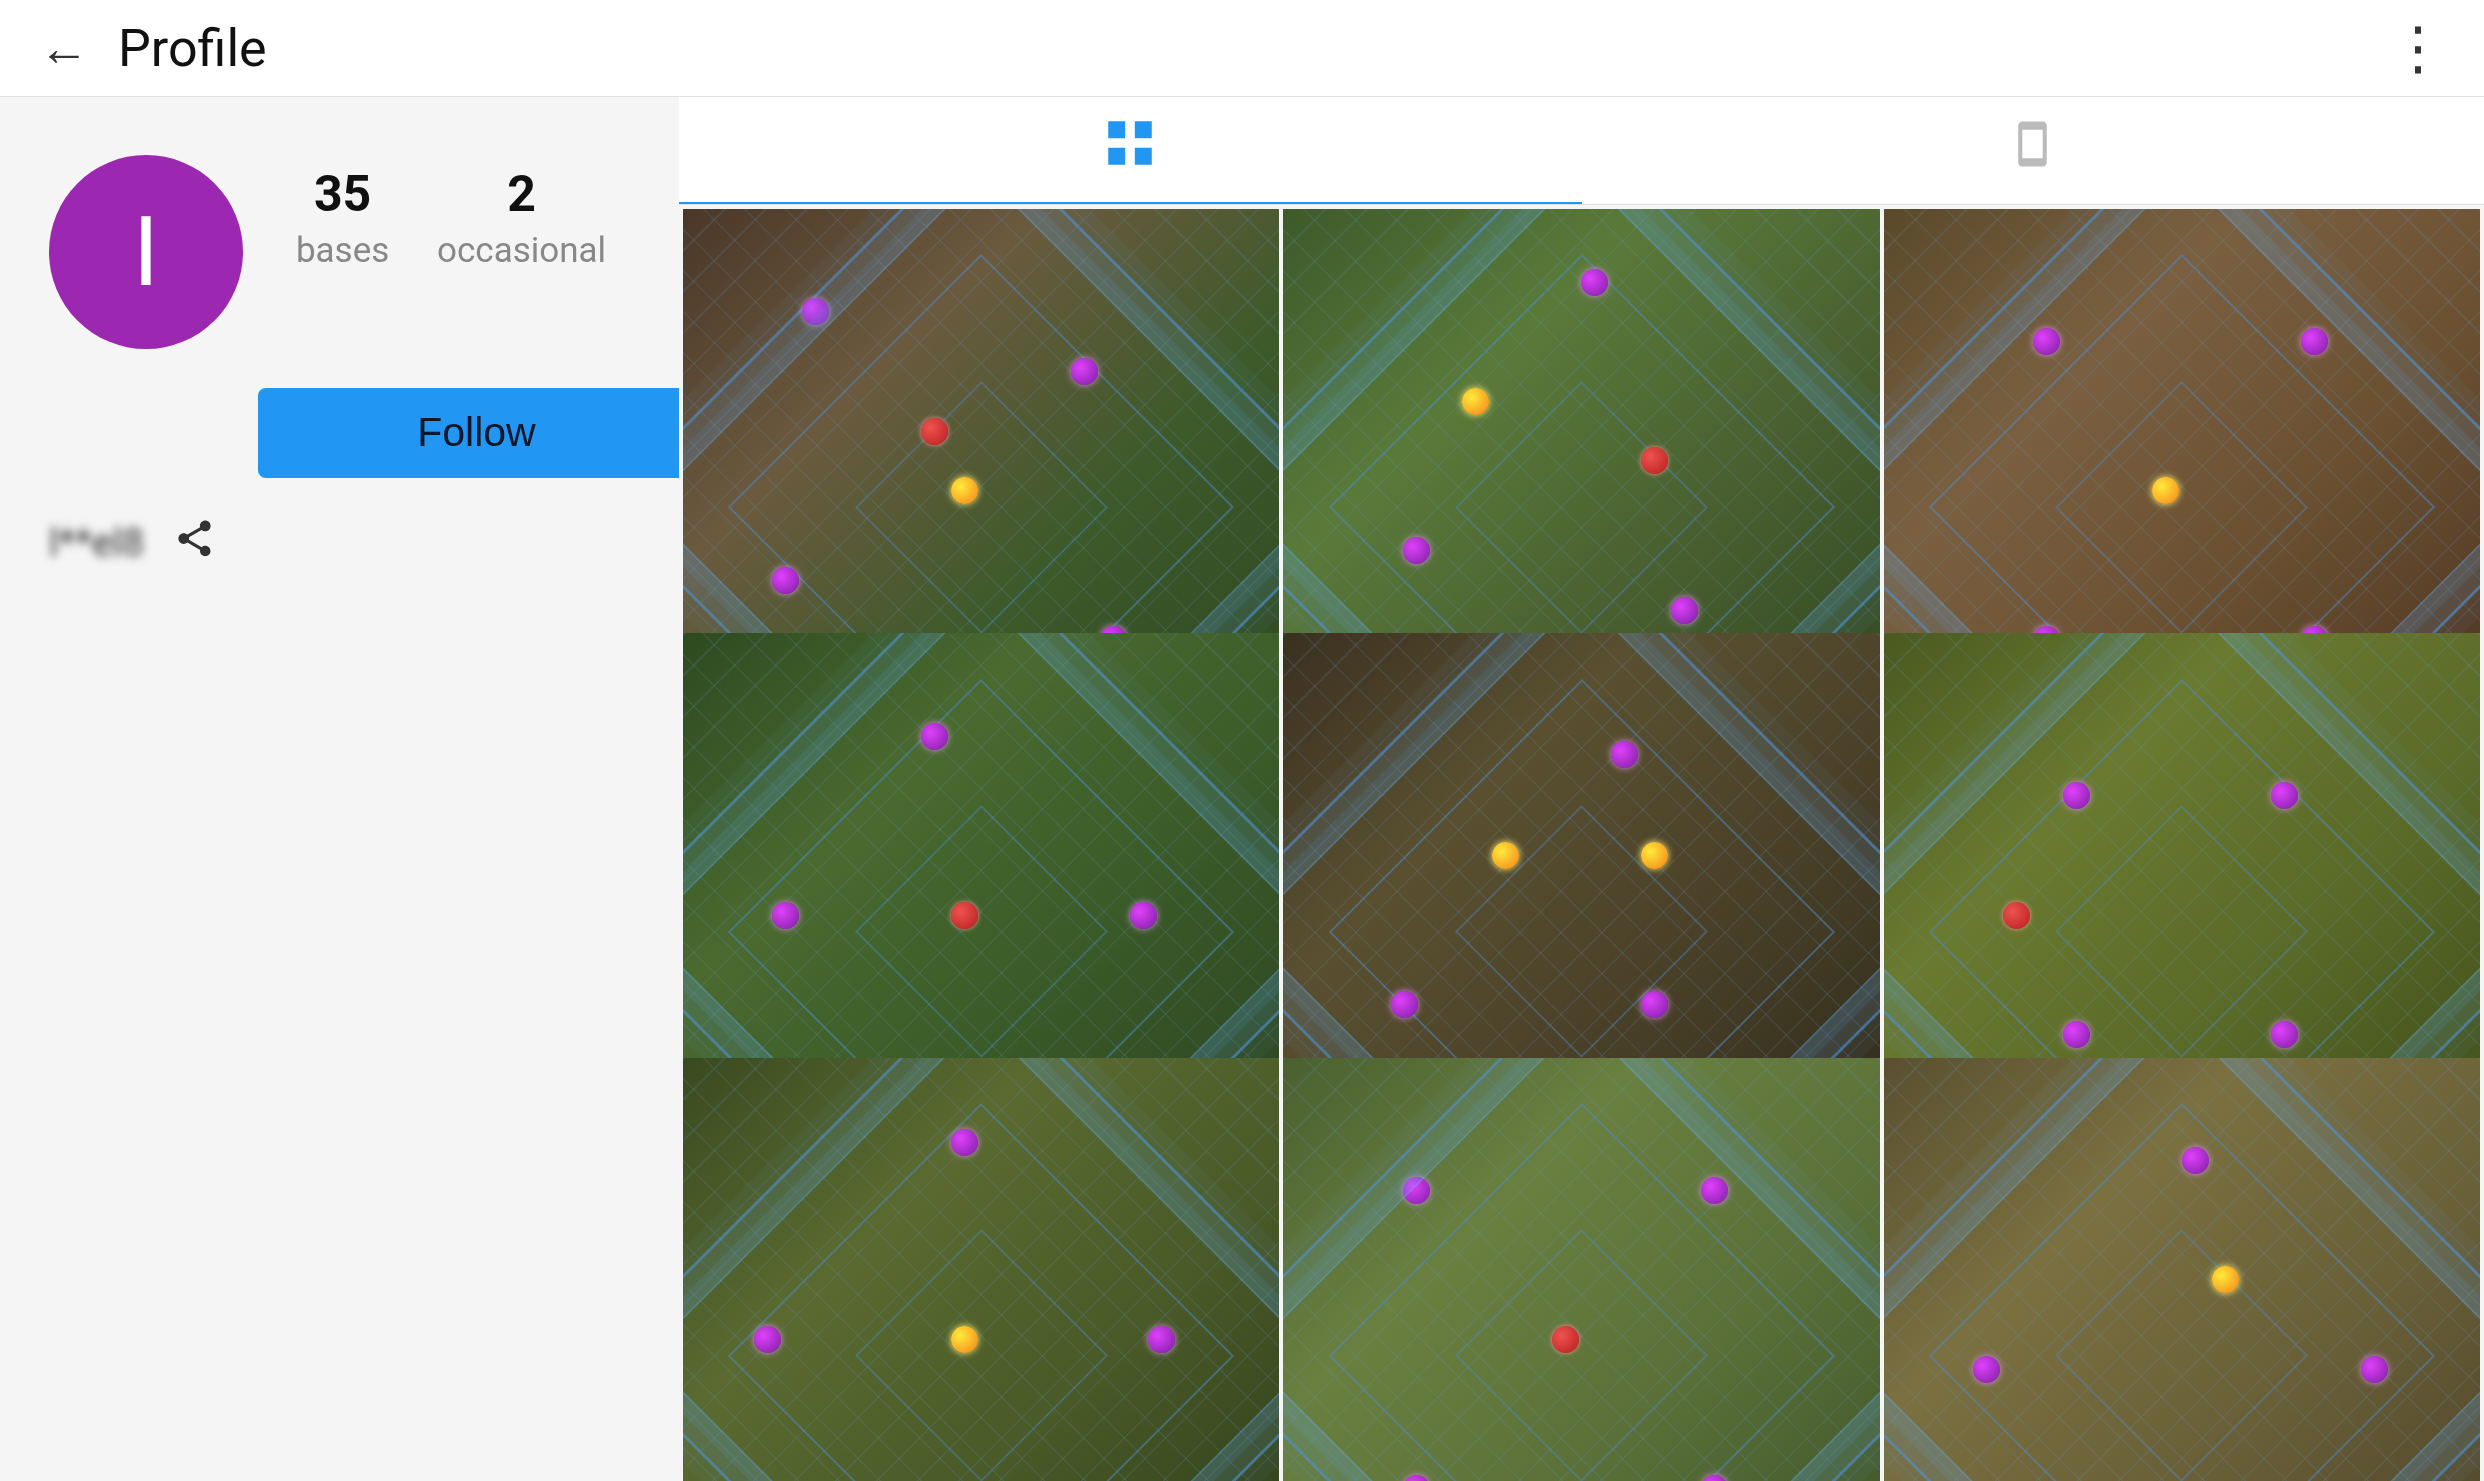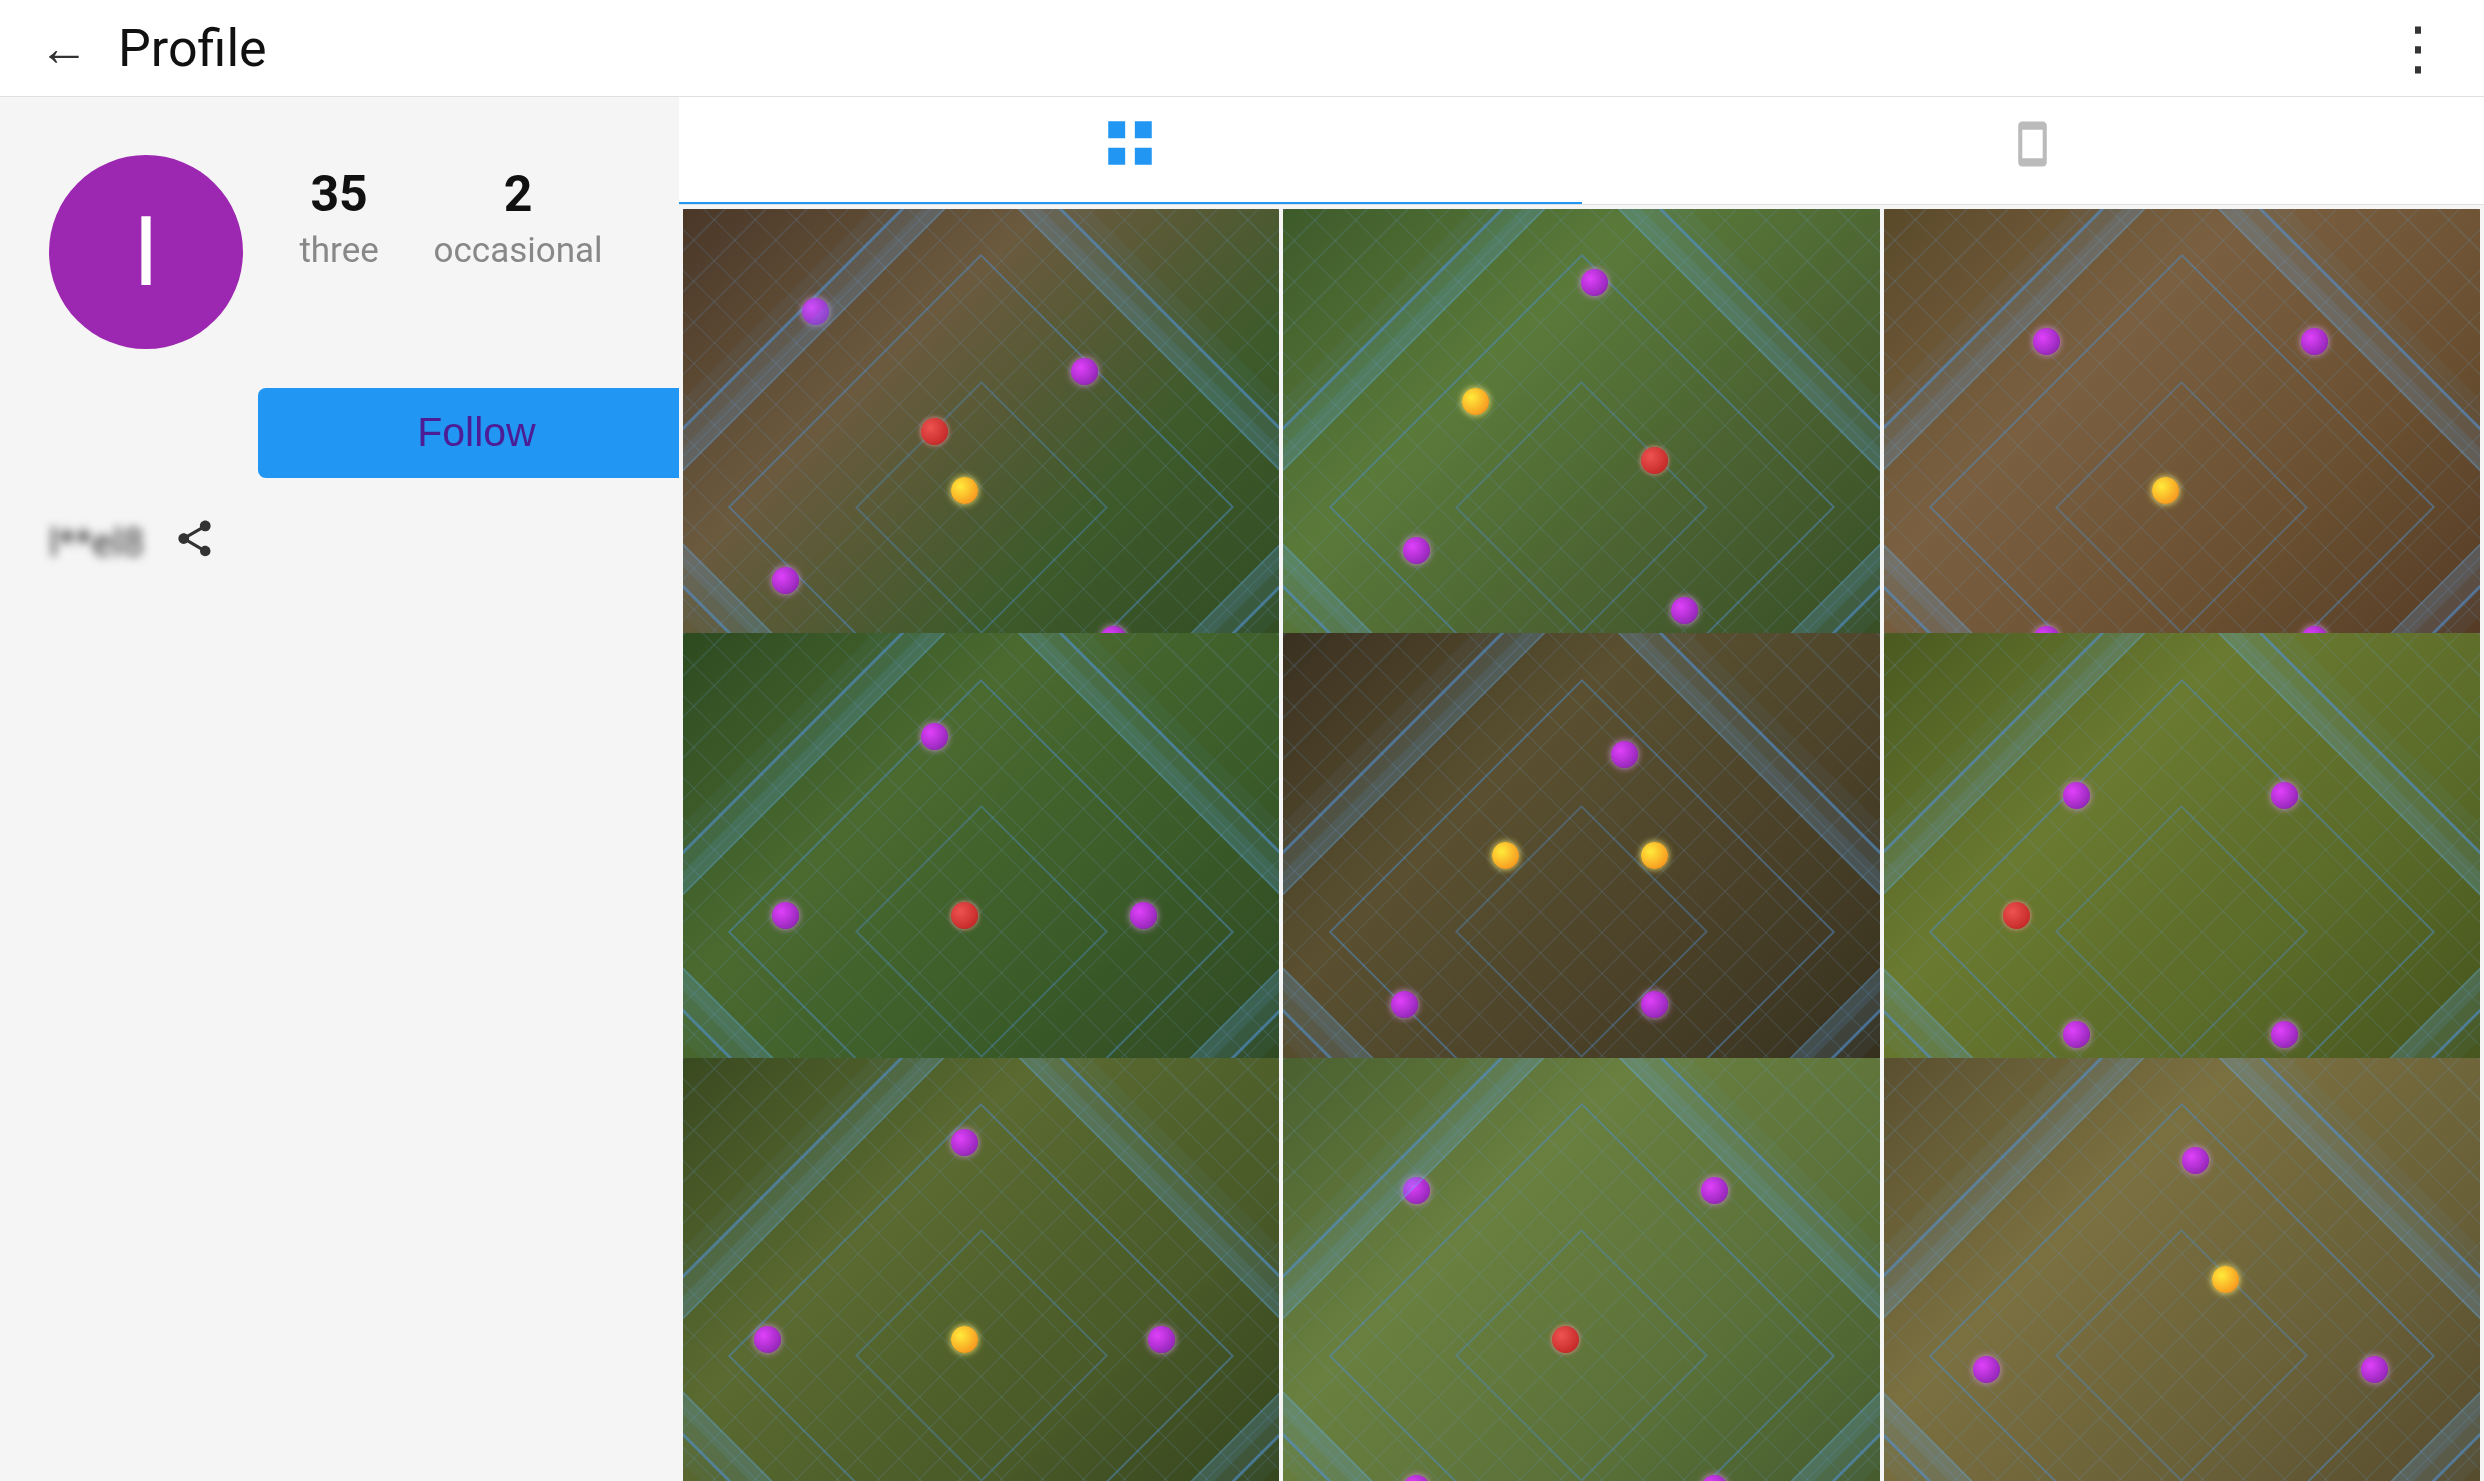--- a/index.html
+++ b/index.html
@@ -100,21 +100,21 @@
     }
     .stat-label {
       font-size: 35px;
       color: #888;
       font-weight: 400;
     }
 
     
     .follow-btn {
       background: #2196f3;
-      color: #4c1d95;
+      color: #0f172a;
       border: none;
       border-radius: 7.8px;
       font-size: 41px;
       font-weight: 500;
       padding: 21.3px 0;
       width: 437px;
       cursor: pointer;
       margin-left: 209px;
       margin-bottom: 39px;
       text-align: center;
@@ -300,21 +300,21 @@
   <div class="left-panel">
 
     
     <div class="stats-row">
       <div class="avatar">
         <span class="avatar-letter">I</span>
       </div>
       <div class="stats-numbers">
         <div class="stat-item">
           <span class="stat-value">35</span>
-          <span class="stat-label">three</span>
+          <span class="stat-label">bases</span>
         </div>
         <div class="stat-item">
           <span class="stat-value">2</span>
           <span class="stat-label">occasional</span>
         </div>
       </div>
     </div>
 
     
     <button class="follow-btn">Follow</button>

